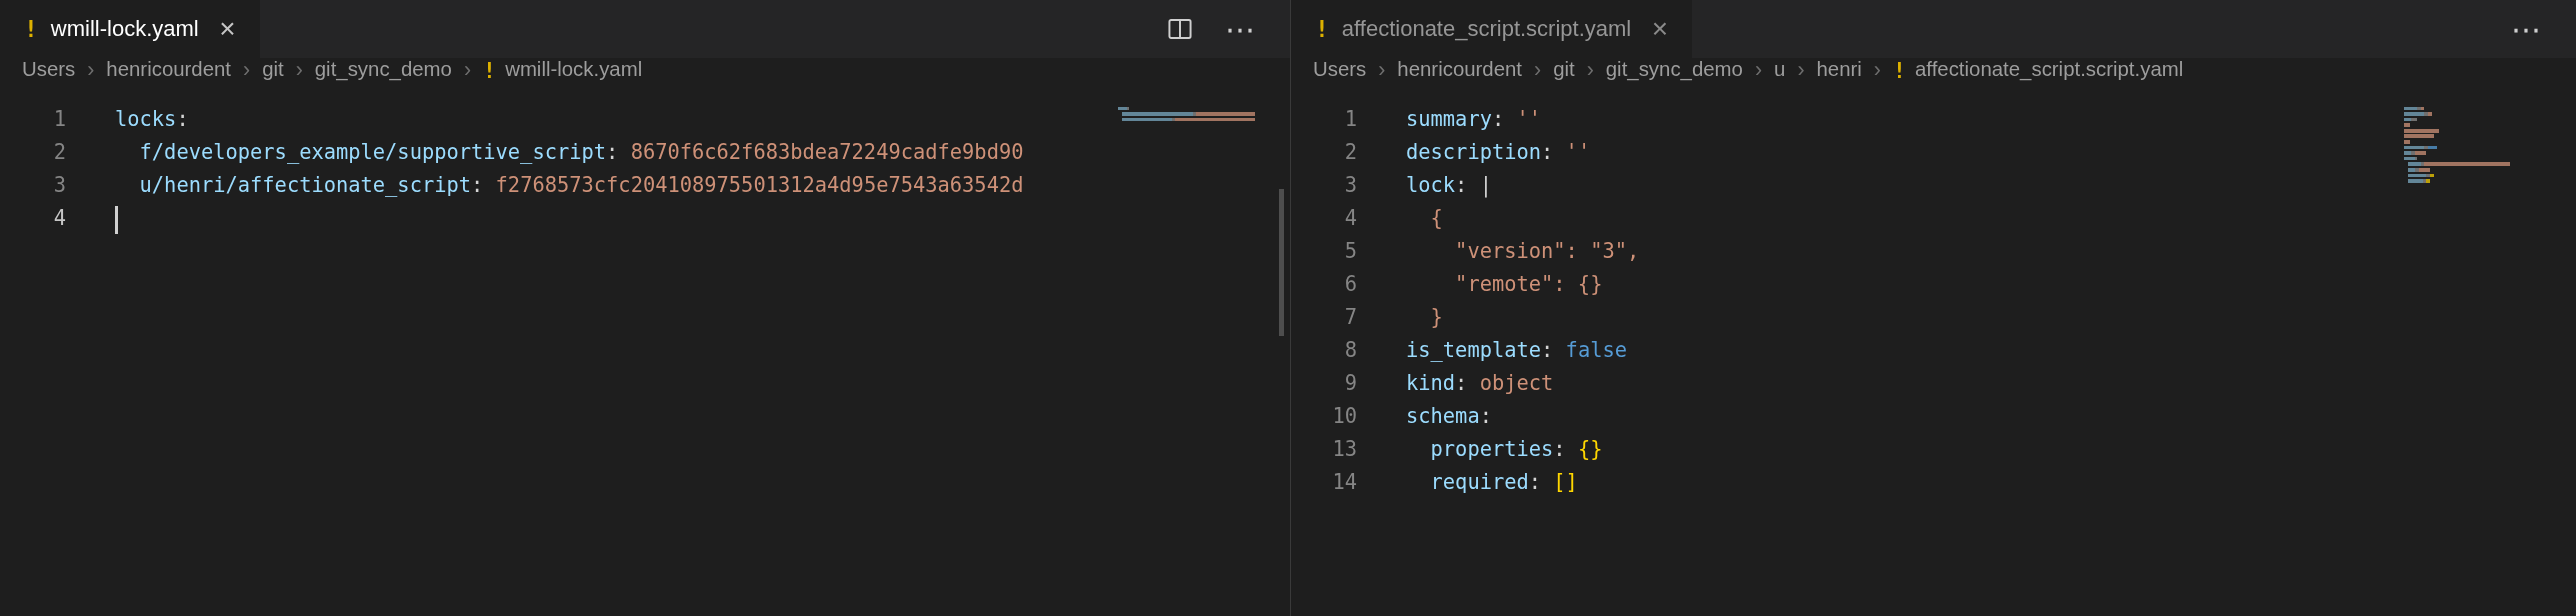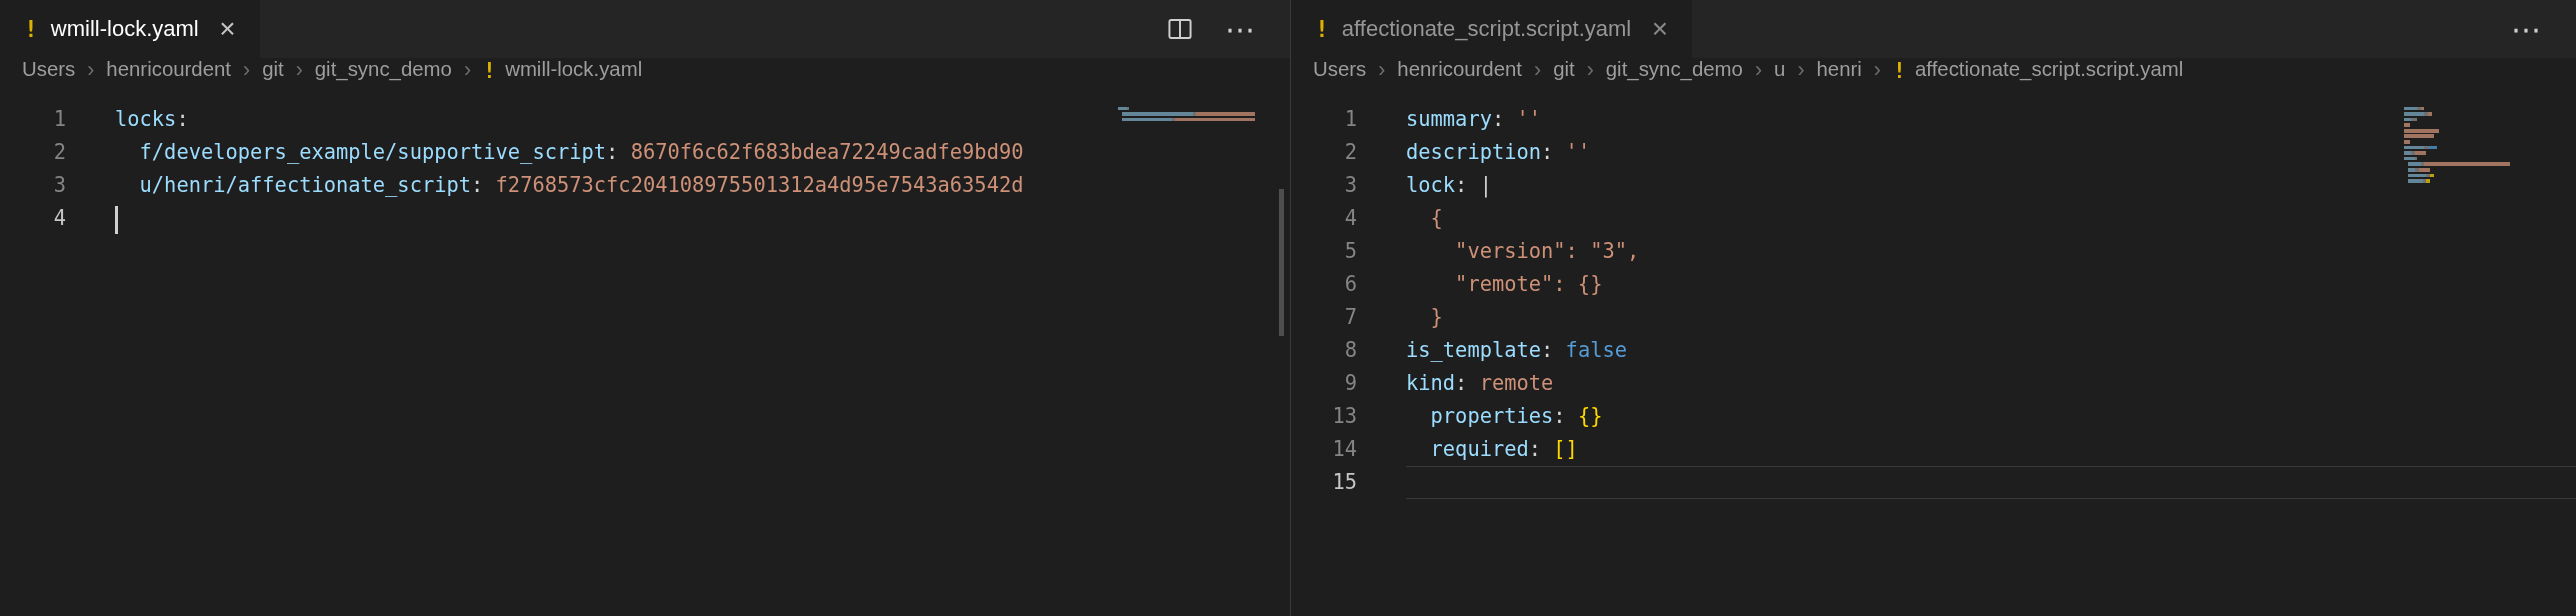--- a/index.html
+++ b/index.html
@@ -187,33 +187,33 @@
           <div class="code-line">
             <span class="ln">7</span>
             <span class="lc"><span class="tk-str">  }</span></span>
           </div>
           <div class="code-line">
             <span class="ln">8</span>
             <span class="lc"><span class="tk-key">is_template</span><span class="tk-plain">: </span><span class="tk-kw">false</span></span>
           </div>
           <div class="code-line">
             <span class="ln">9</span>
-            <span class="lc"><span class="tk-key">kind</span><span class="tk-plain">: </span><span class="tk-str">remote</span></span>
+            <span class="lc"><span class="tk-key">kind</span><span class="tk-plain">: </span><span class="tk-str">object</span></span>
+          </div>
+          <div class="code-line">
+            <span class="ln">10</span>
+            <span class="lc"><span class="tk-key">schema</span><span class="tk-plain">:</span></span>
           </div>
           <div class="code-line">
             <span class="ln">13</span>
             <span class="lc"><span class="tk-plain">  </span><span class="tk-key">properties</span><span class="tk-plain">: </span><span class="tk-gold">{}</span></span>
           </div>
           <div class="code-line">
             <span class="ln">14</span>
             <span class="lc"><span class="tk-plain">  </span><span class="tk-key">required</span><span class="tk-plain">: </span><span class="tk-gold">[]</span></span>
-          </div>
-          <div class="code-line">
-            <span class="ln active">15</span>
-            <span class="lc current"></span>
           </div>
         </div>
       <div class="minimap">
           <div class="mm-line">
             <span class="mm-seg mm-key" style="width: 13px;"></span>
             <span class="mm-seg mm-plain" style="width: 3.7px;"></span>
             <span class="mm-seg mm-str" style="width: 3.7px;"></span>
           </div>
           <div class="mm-line">
             <span class="mm-seg mm-key" style="width: 20.4px;"></span>

